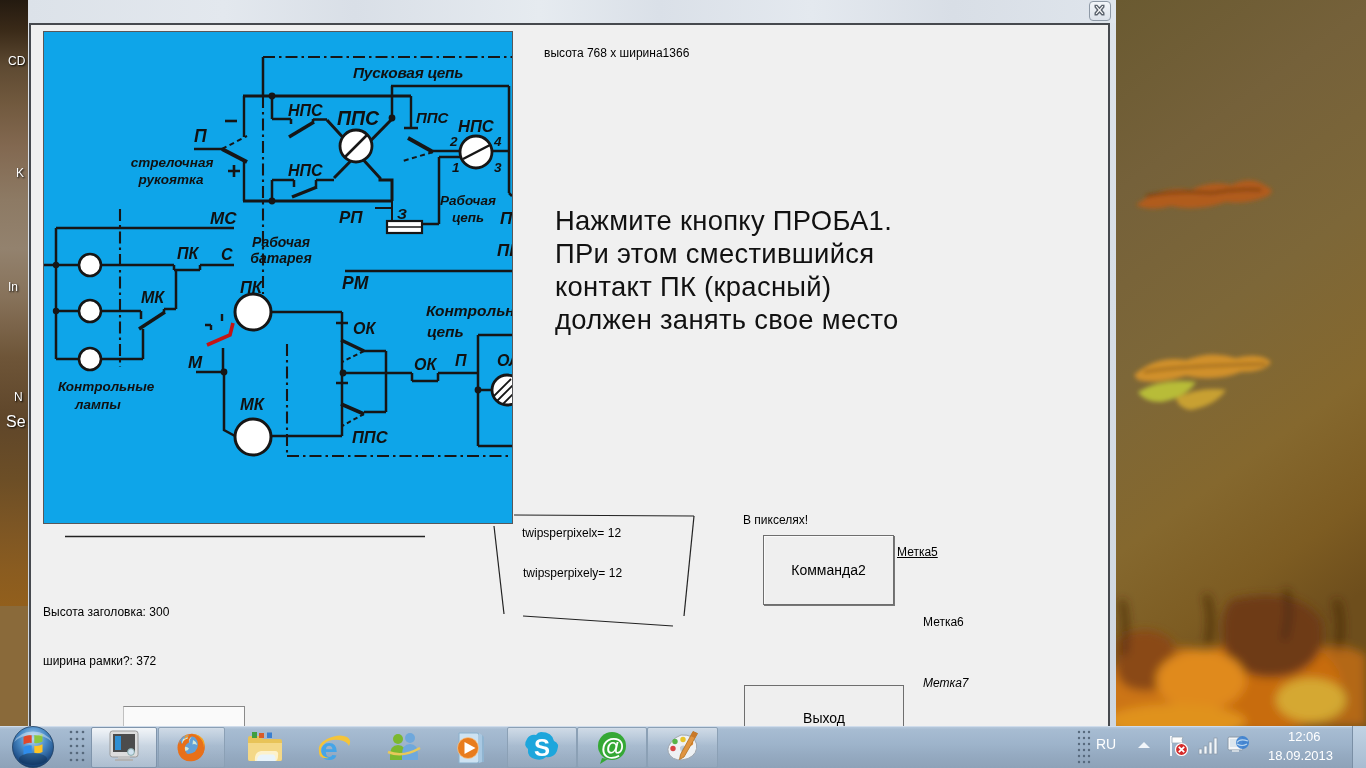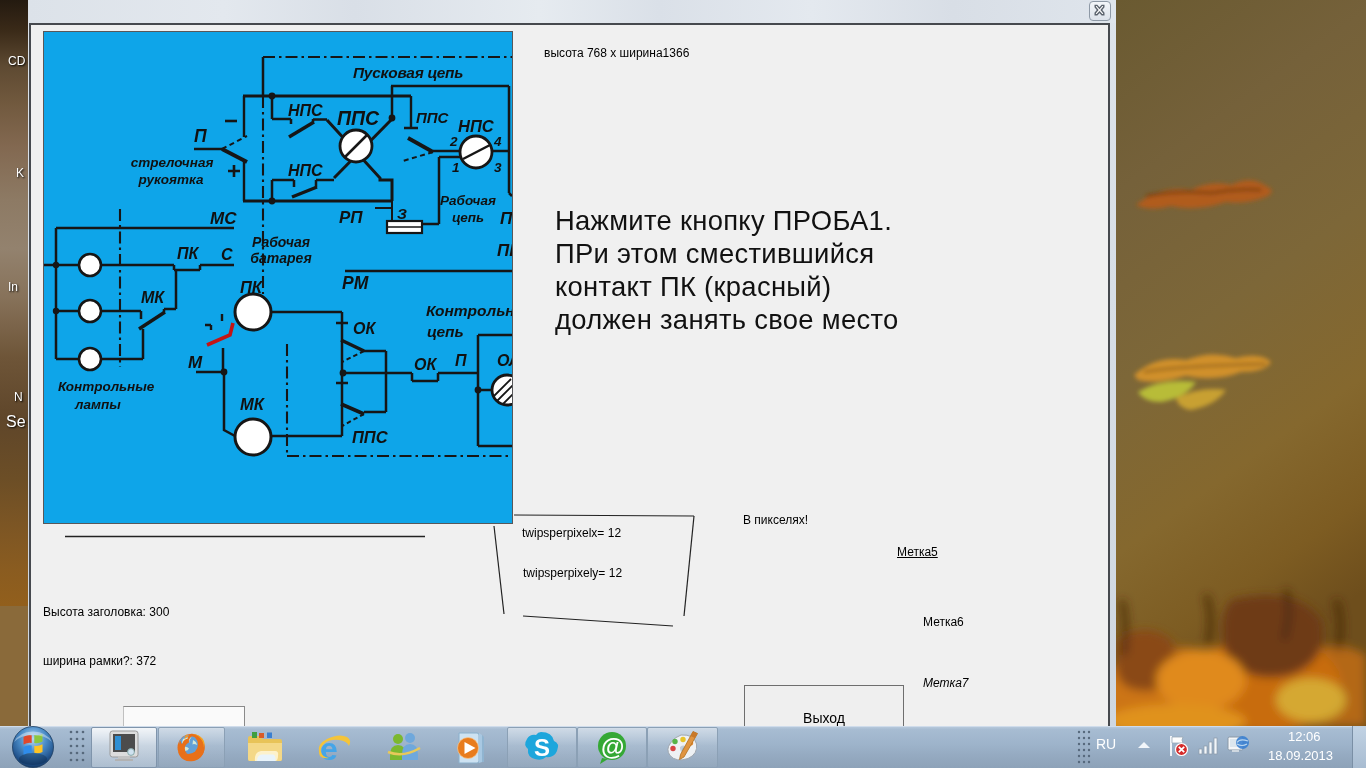--- a/index.html
+++ b/index.html
@@ -214,20 +214,21 @@
       <div id="bigtext">Нажмите кнопку ПРОБА1.<br>ПРи этом сместившийся<br>контакт ПК (красный)<br>должен занять свое место</div>
       <label style="left:472px;top:501px;margin-left:19px;">twipsperpixelx= 12</label>
       <label style="left:492px;top:541px;">twipsperpixely= 12</label>
       <svg class="abs" style="left:455px;top:485px;" width="260" height="150">
         <line x1="28" y1="5" x2="208" y2="6" stroke="#222" stroke-width="1.2"></line>
         <line x1="208" y1="6" x2="198" y2="106" stroke="#222" stroke-width="1.2"></line>
         <line x1="8" y1="16" x2="18" y2="104" stroke="#222" stroke-width="1.2"></line>
         <line x1="37" y1="106" x2="187" y2="116" stroke="#222" stroke-width="1.2"></line>
       </svg>
       <label style="left:712px;top:488px;">В пикселях!</label>
+      <div id="btn2">Комманда2</div>
       <div id="btn3">Выход</div>
       <label style="left:866px;top:520px;text-decoration:underline;">Метка5</label>
       <label style="left:892px;top:590px;">Метка6</label>
       <label style="left:892px;top:651px;font-style:italic;">Метка7</label>
       <label style="left:12px;top:580px;">Высота заголовка: 300</label>
       <label style="left:12px;top:629px;">ширина рамки?: 372</label>
       <svg class="abs" style="left:0;top:0;" width="500" height="560">
           <line x1="34" y1="511.5" x2="394" y2="511.5" stroke="#222" stroke-width="1.3"></line>
         </svg>
       <div id="whitebox"></div>

